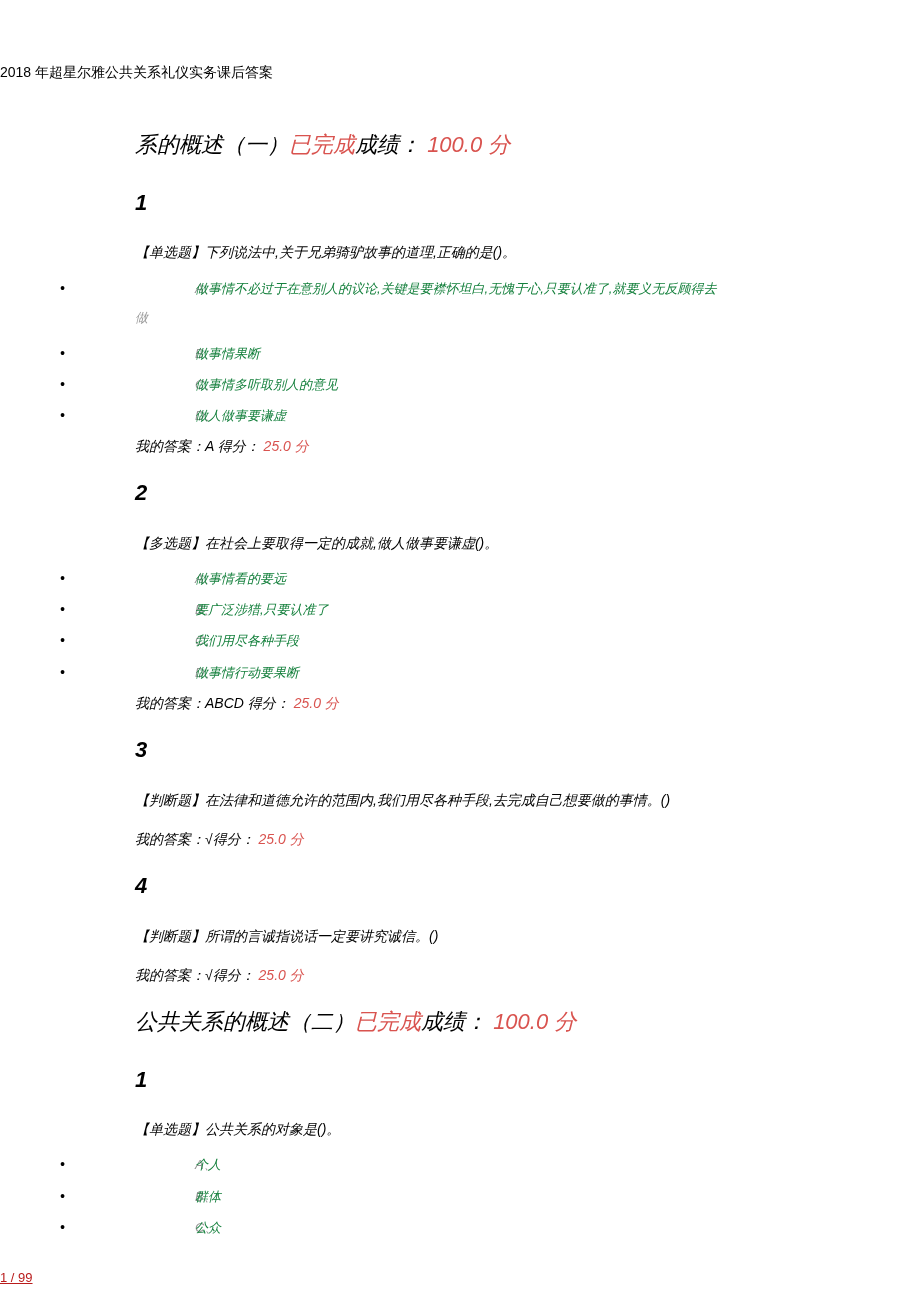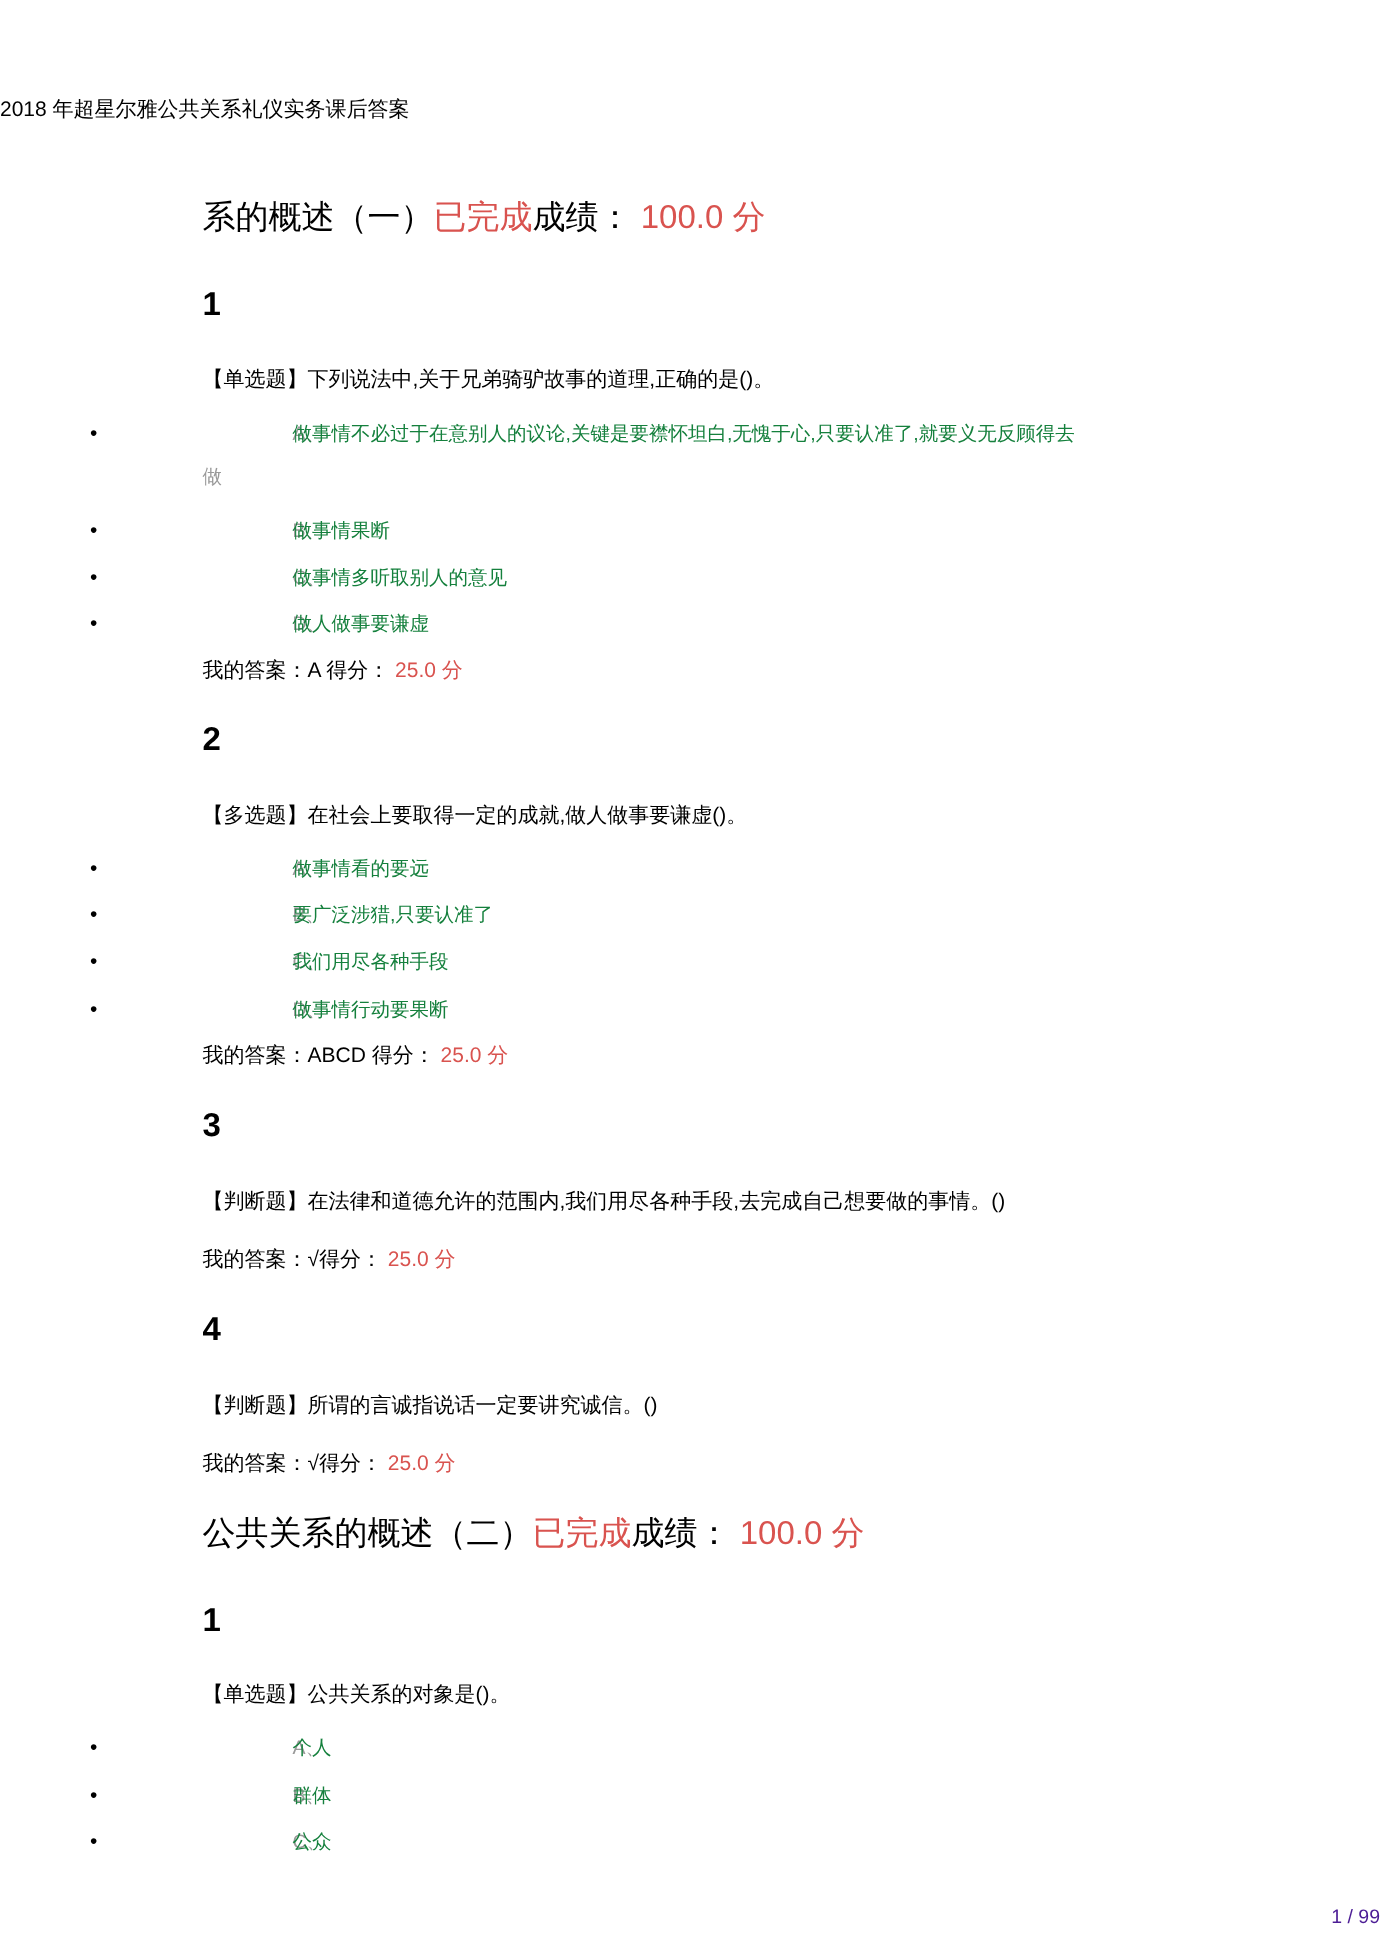--- a/index.html
+++ b/index.html
@@ -14,20 +14,21 @@
     line-height: 1.8;
   }
   .page-header {
     text-align: left;
     font-size: 14px;
     color: #000;
     margin-bottom: 40px;
   }
   .content {
     padding: 0 135px 0 135px;
+    font-style: italic;
   }
   .section-title {
     font-size: 22px;
     font-weight: normal;
     margin-bottom: 18px;
   }
   .status-done { color: #d9534f; }
   .score-label { color: #000; }
   .score-value { color: #d9534f; }
   .qnum {
@@ -77,24 +78,25 @@
     font-size: 14px;
     margin-top: 2px;
     margin-bottom: 10px;
   }
   .answer-red { color: #d9534f; }
   .plain-line {
     font-size: 14px;
     margin: 14px 0;
   }
   .page-footer {
-    text-align: right;
+    text-align: left;
     font-size: 13px;
-    color: #4c1d95;
+    color: #b91c1c;
     margin-top: 26px;
+    text-decoration: underline;
   }
 </style>
 </head>
 <body>
 
 <div class="page-header">2018 年超星尔雅公共关系礼仪实务课后答案</div>
 
 <div class="content">
 
   <div class="section-title">

